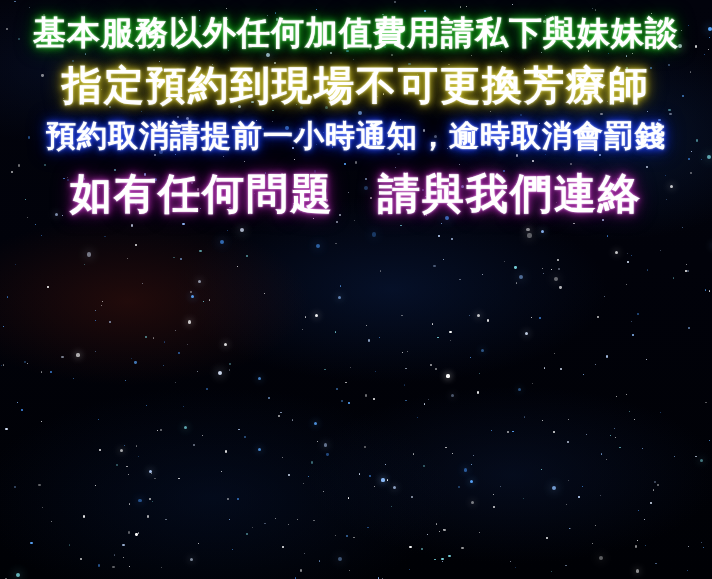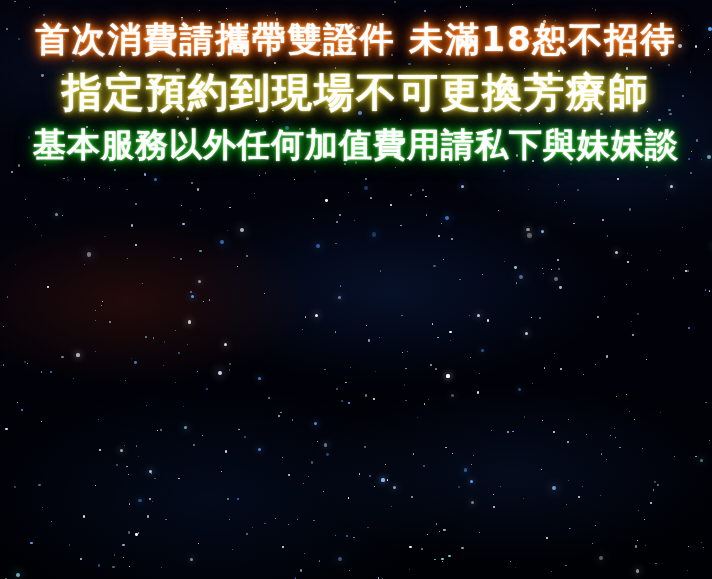--- a/index.html
+++ b/index.html
@@ -751,22 +751,23 @@
       <i style="left:545.4px;top:15.1px;width:1px;height:1px;background:#8fc0ff;opacity:0.53;"></i>
       <i style="left:303.8px;top:552.6px;width:1.6px;height:1.6px;background:#dce9ff;opacity:0.47;"></i>
       <i style="left:165.1px;top:518.8px;width:1.6px;height:1.6px;background:#dce9ff;opacity:0.51;"></i>
       <i style="left:282.2px;top:545.5px;width:2.3px;height:2.3px;background:#ffffff;opacity:0.98;"></i>
       <i style="left:299.0px;top:127.7px;width:2.3px;height:2.3px;background:#ffffff;opacity:0.52;"></i>
     </div>
 
   <div class="lines">
 
 
-    <div class="line l-orange">首次消費請攜帶雙證件 未滿18恕不招待</div>
+
+    <div class="line l-green">基本服務以外任何加值費用請私下與妹妹談</div>
 
     <div class="line l-gold">指定預約到現場不可更換芳療師</div>
 
-    <div class="line l-green">基本服務以外任何加值費用請私下與妹妹談</div>
-
-
+    <div class="line l-blue">預約取消請提前一小時通知，逾時取消會罰錢</div>
+
+    <div class="line l-purple">如有任何問題　請與我們連絡</div>
 
   </div>
 </div>
 
 </body></html>

